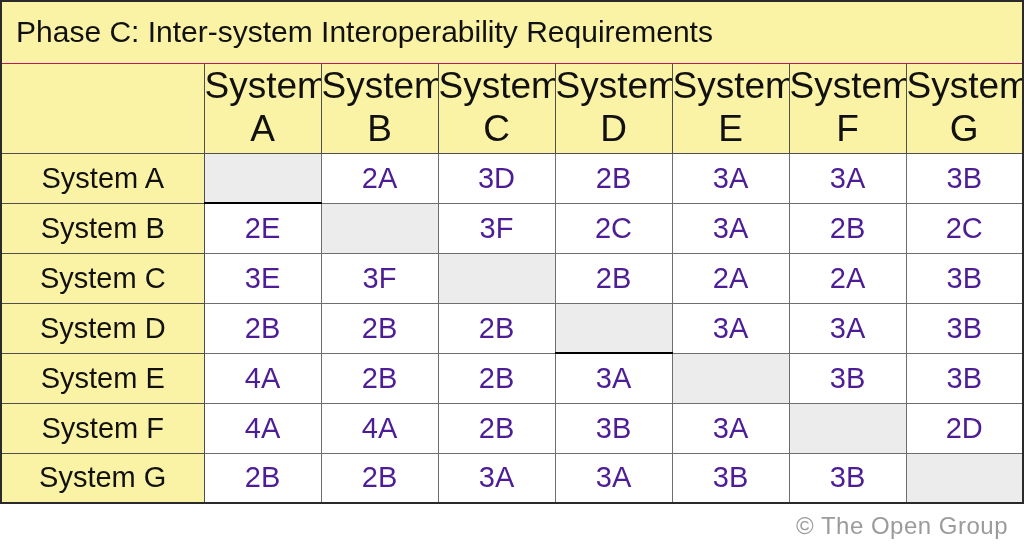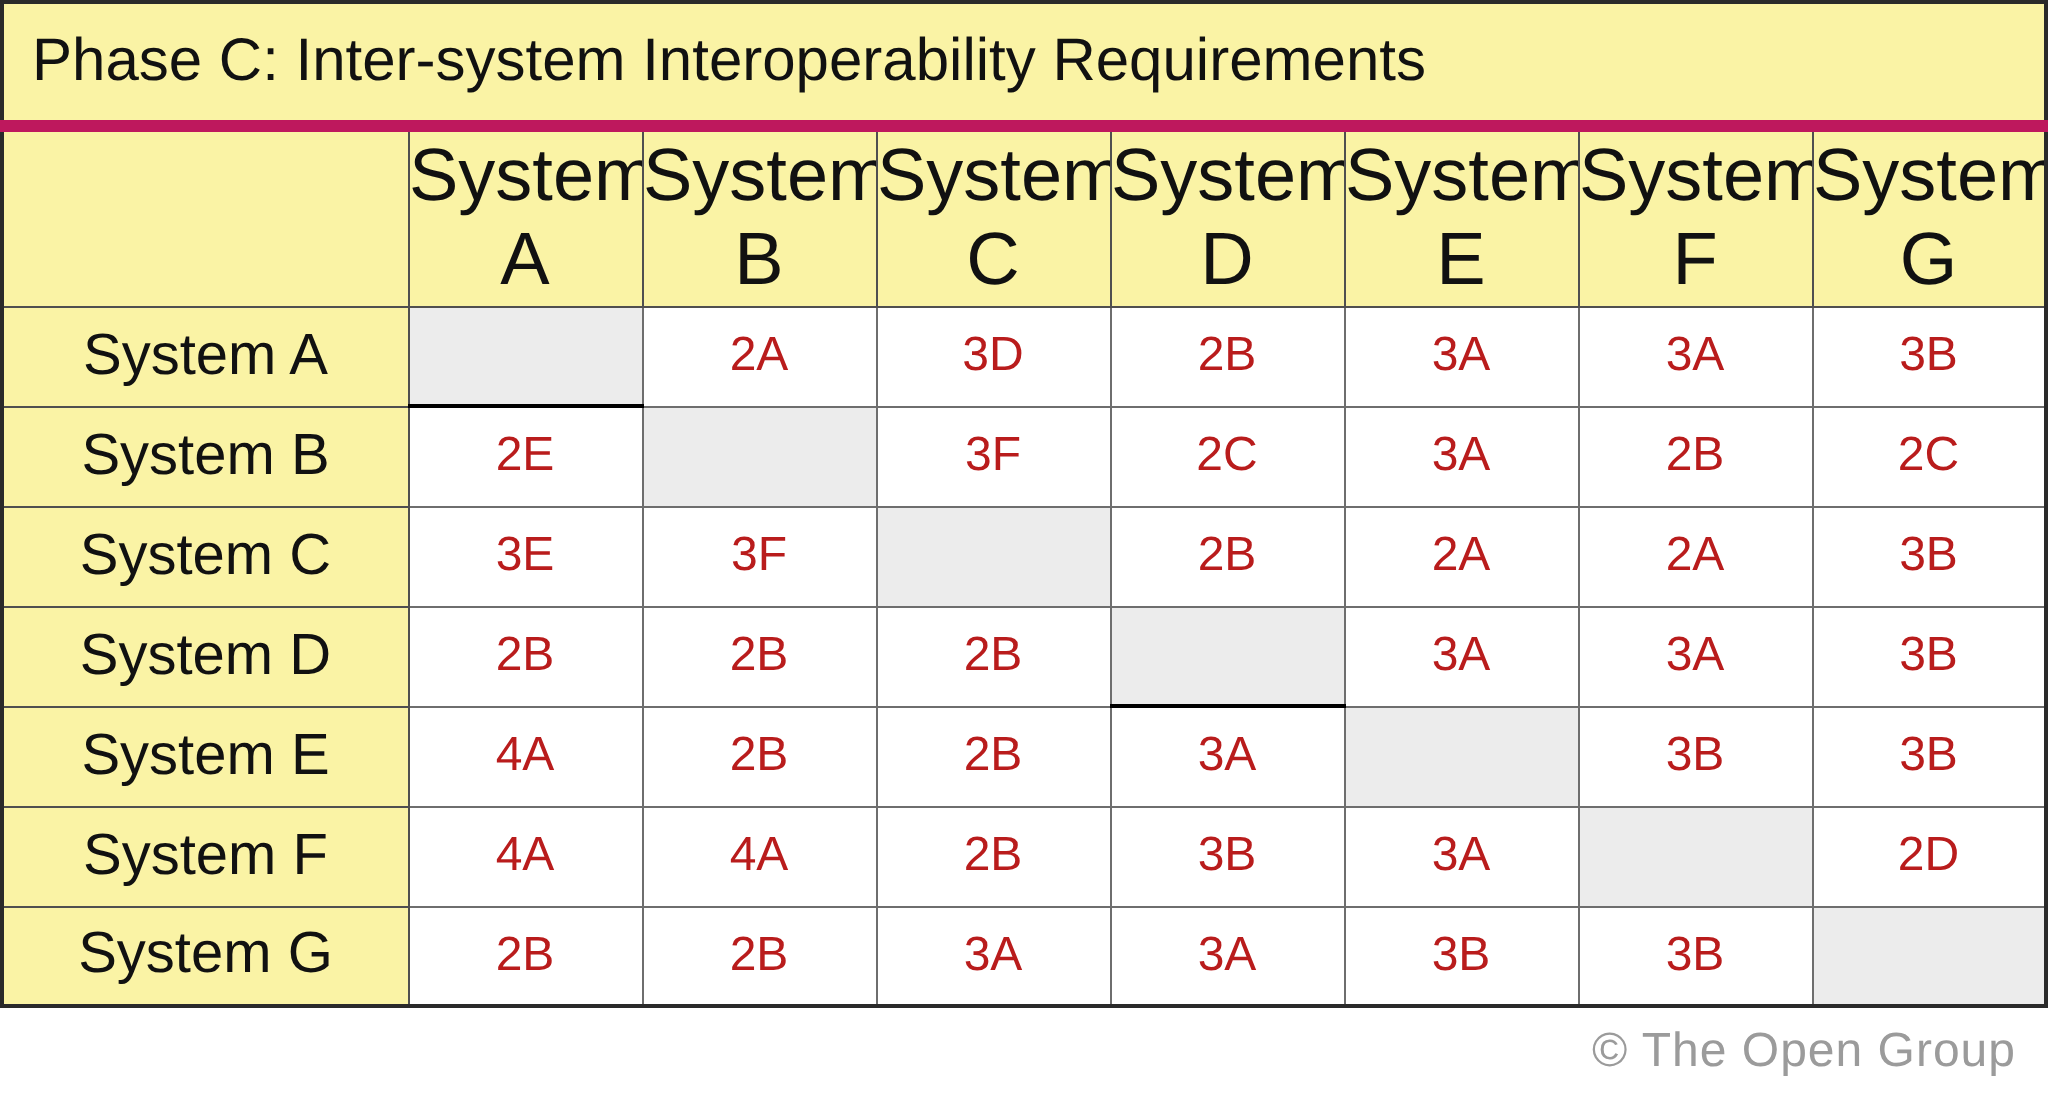--- a/index.html
+++ b/index.html
@@ -26,42 +26,42 @@
     font-weight: normal;
     overflow: hidden;
   }
   tr.title-row th {
     height: 62px;
     background: #faf3a5;
     text-align: left;
     padding-left: 14px;
     font-size: 30px;
     color: #111111;
-    border-bottom: 6px solid #be185d;
+    border-bottom: 1px solid #be185d;
   }
   tr.header-row th {
     height: 90px;
     background: #faf3a5;
     font-size: 37px;
     line-height: 1.15;
     color: #111111;
     white-space: pre-line;
     border-color: #4f4f4f;
   }
   tbody tr { height: 50px; }
   tbody th.rowlabel {
     background: #faf3a5;
     font-size: 29px;
     color: #111111;
     border-color: #4f4f4f;
   }
   tbody td {
     background: #ffffff;
-    font-size: 24px;
-    color: #b91c1c;
+    font-size: 29px;
+    color: #4c1d95;
   }
   tbody td.diag { background: #ececec; }
   tbody td.diag-db { border-bottom: 2px solid #000000; }
   .copyright {
     position: absolute;
     top: 512px;
     right: 16px;
     font-size: 24px;
     color: #9b9b9b;
     letter-spacing: 0.5px;

